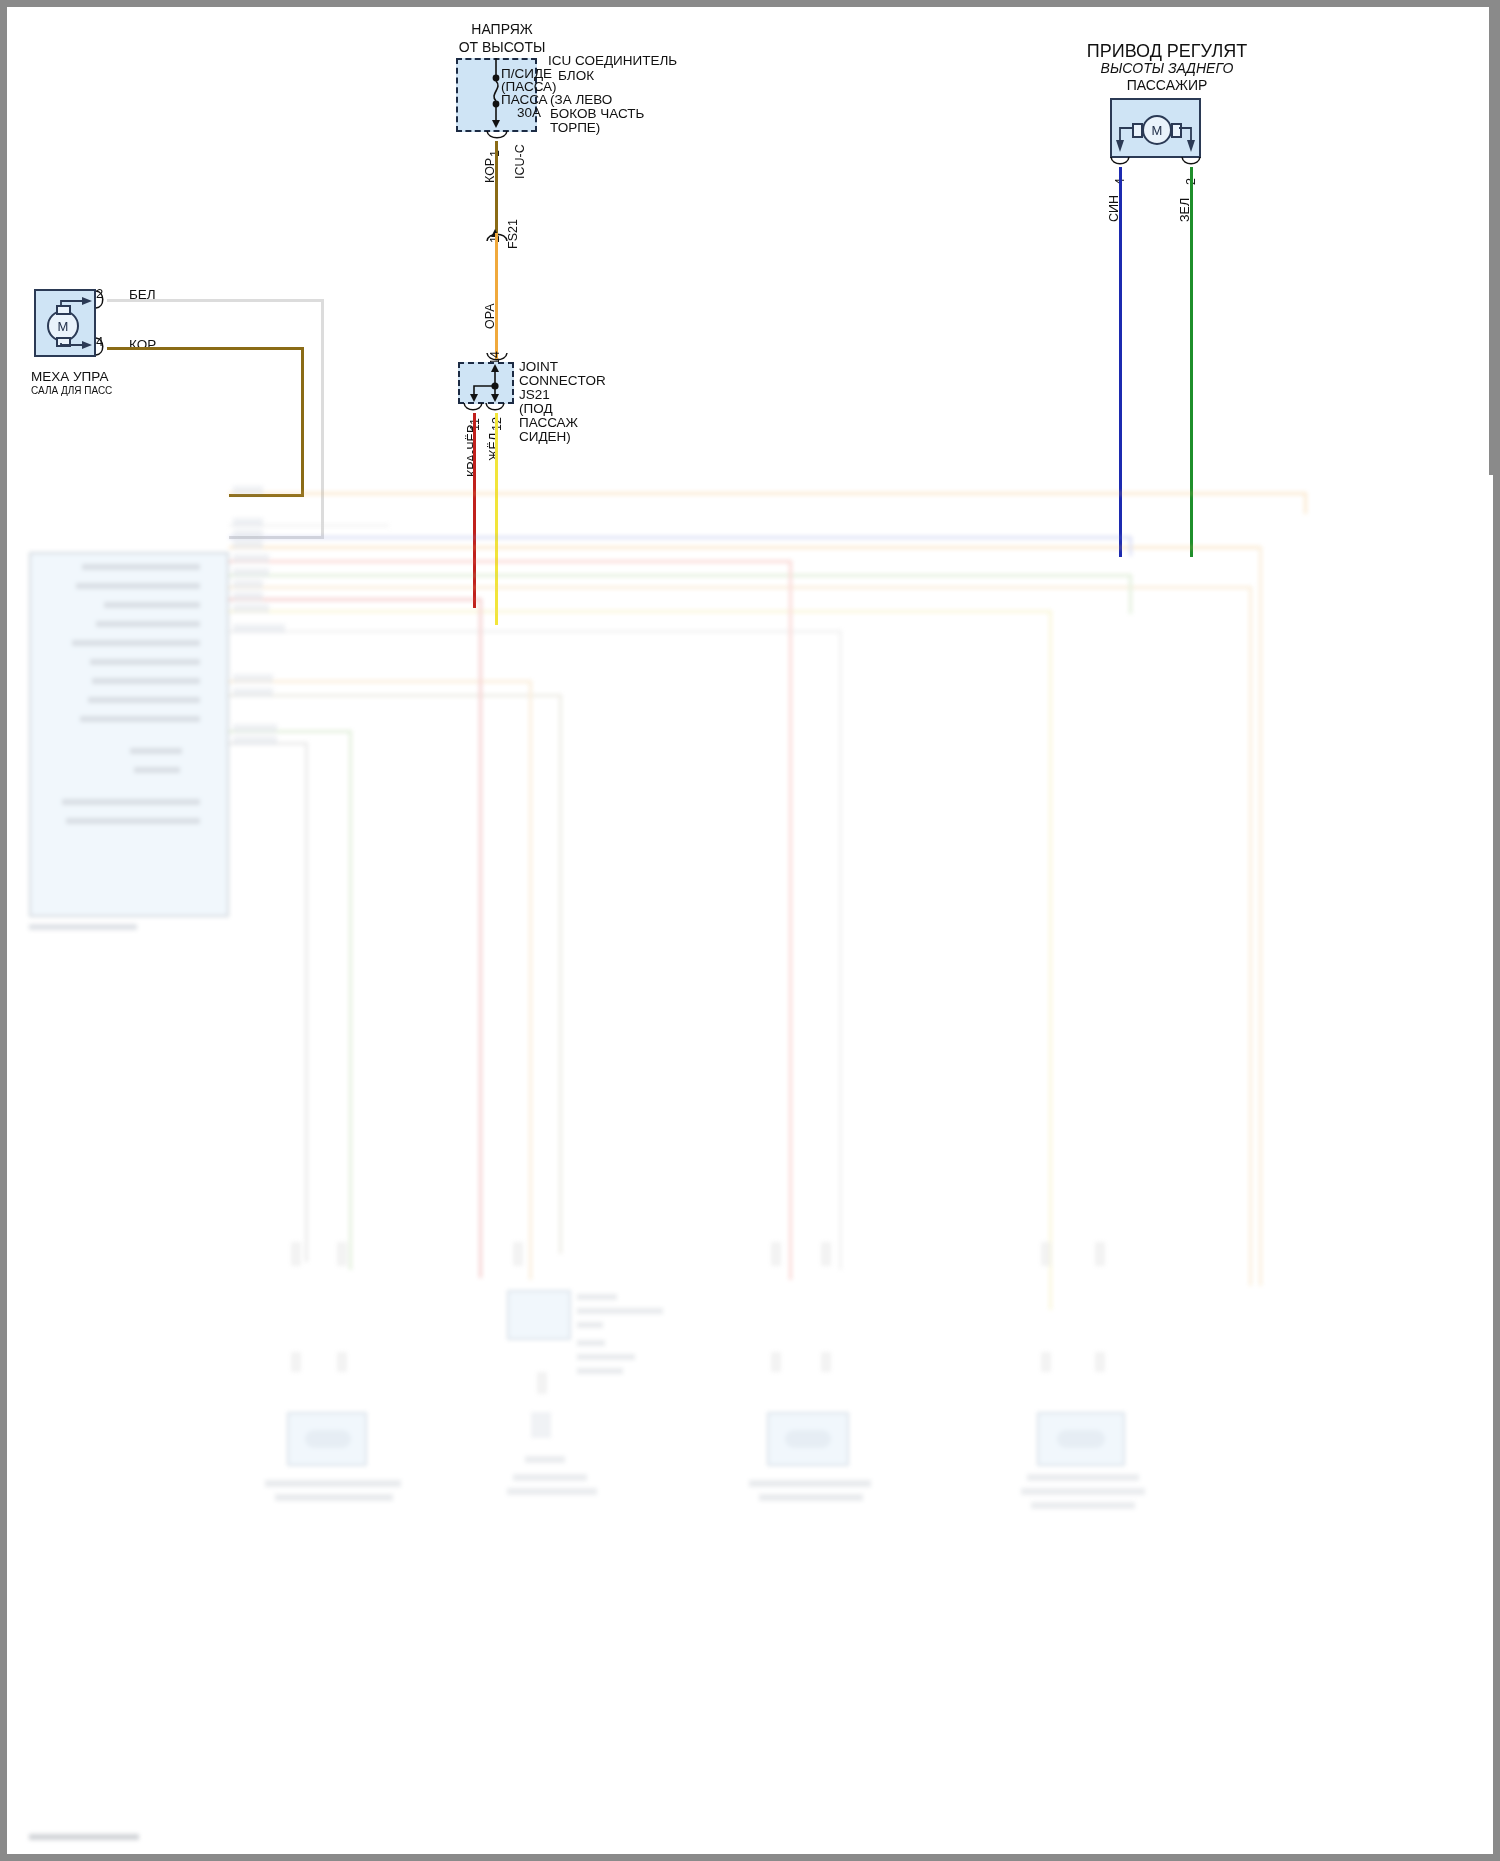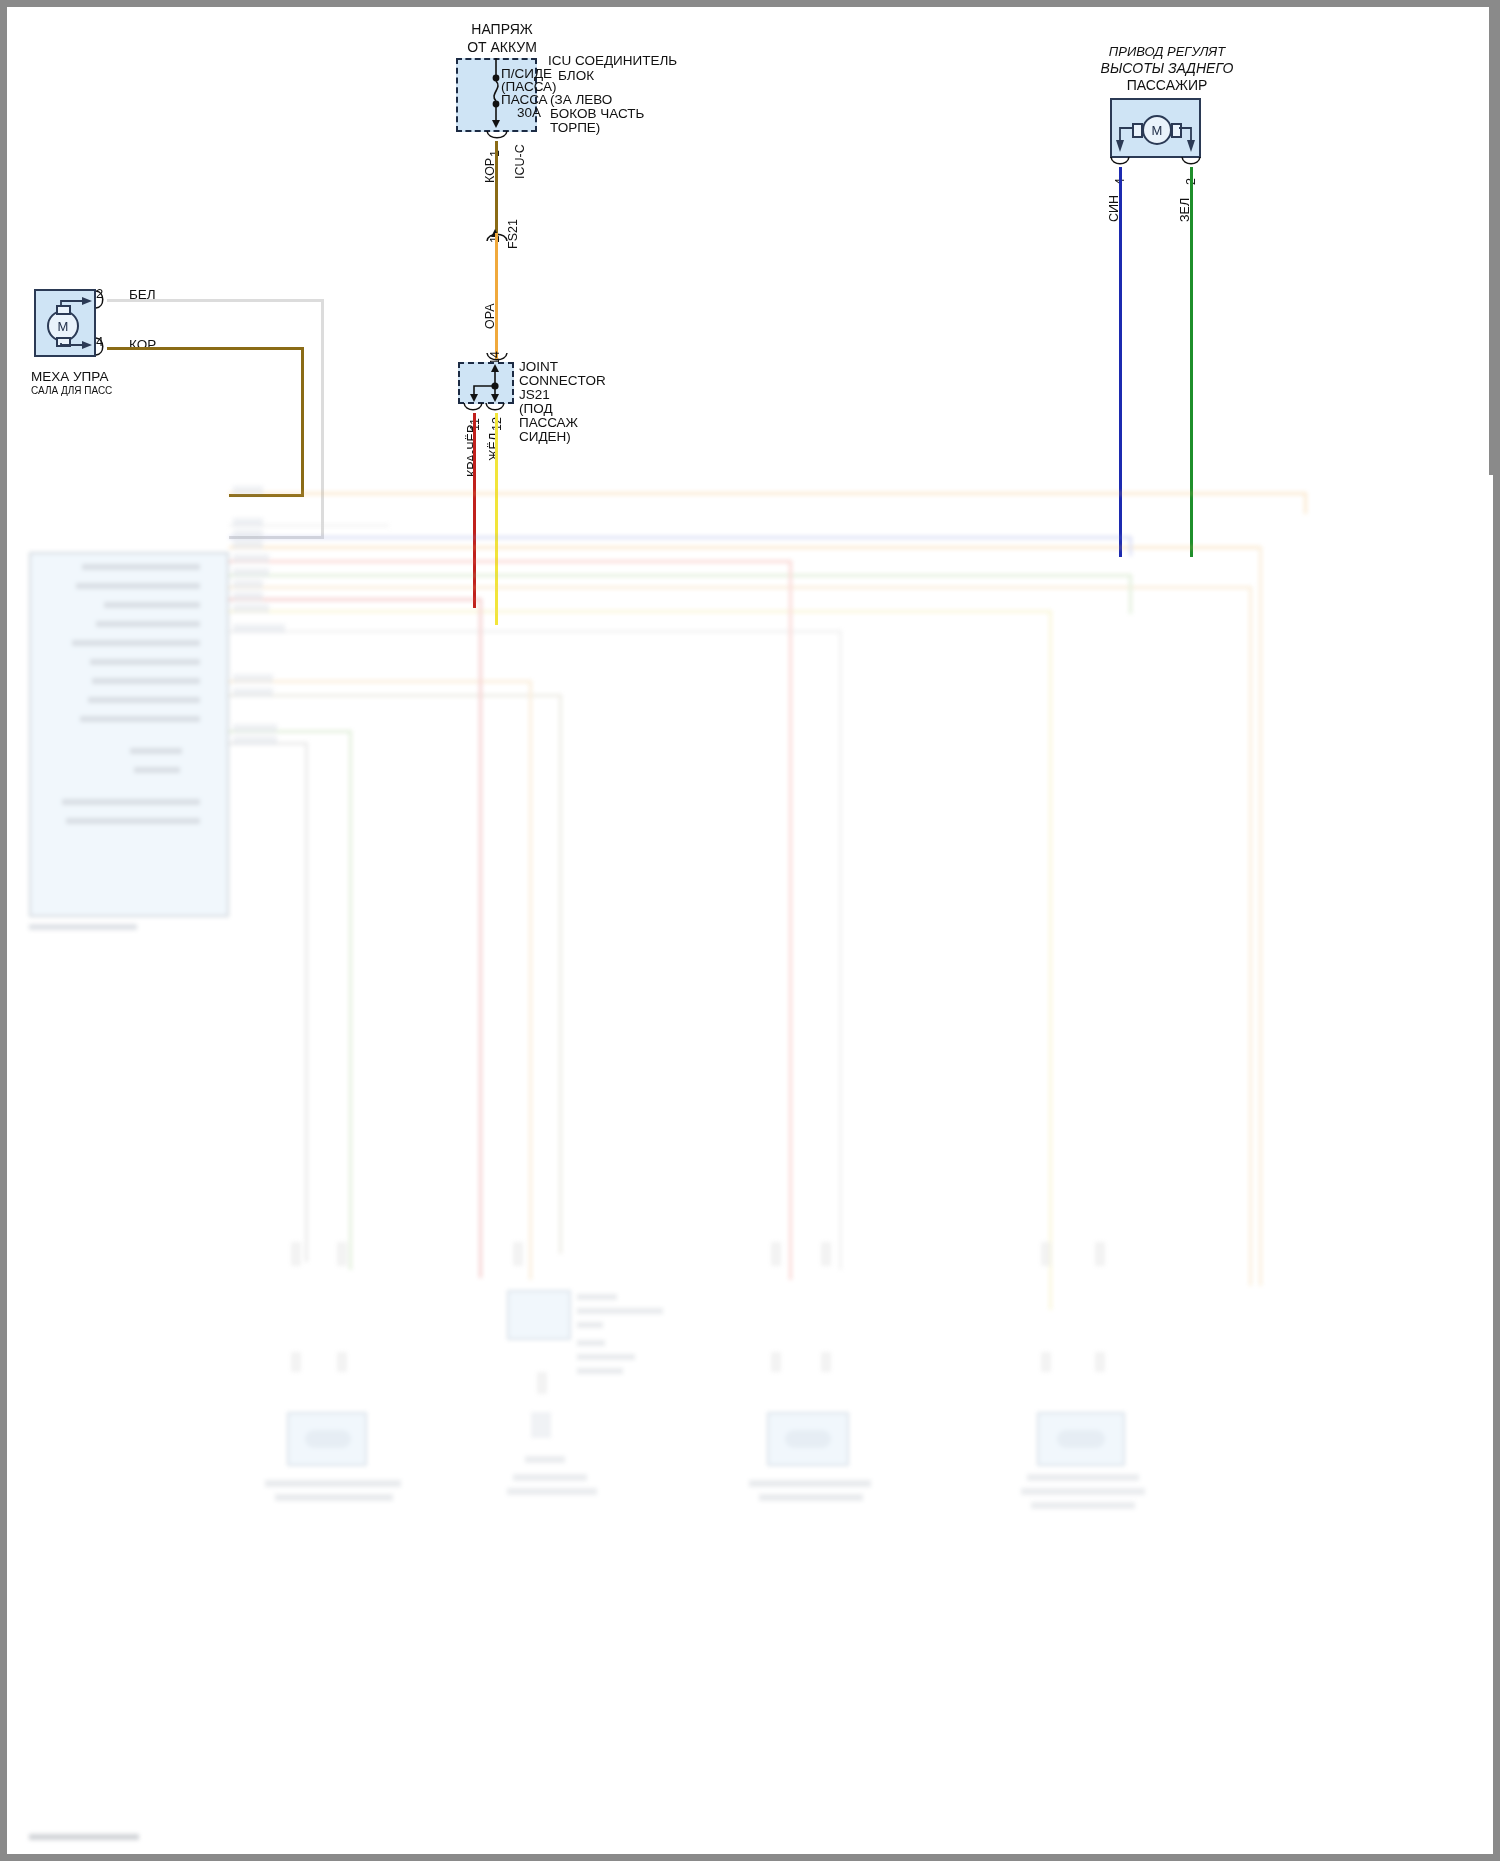--- a/index.html
+++ b/index.html
@@ -27,21 +27,21 @@
   svg{position:absolute;overflow:visible;}
 </style>
 </head>
 <body>
 
 <div id="page">
   <div id="frame"></div>
   <div id="inner">
 
     <div class="lbl c" style="left:440px;top:15px;width:110px;font-size:14px;">НАПРЯЖ</div>
-    <div class="lbl c" style="left:440px;top:33px;width:110px;font-size:14px;">ОТ АККУМ</div>
+    <div class="lbl c" style="left:440px;top:33px;width:110px;font-size:14px;">ОТ ВЫСОТЫ</div>
 
     <div class="box dashed" style="left:449px;top:51px;width:81px;height:74px;"></div>
 
     <svg style="left:449px;top:51px;" width="81" height="74">
       <line x1="40" y1="0" x2="40" y2="18" stroke="#111" stroke-width="1.6"></line>
       <circle cx="40" cy="20" r="3.4" fill="#111"></circle>
       <path d="M40 23 C 47 30, 33 36, 40 43" stroke="#111" stroke-width="1.6" fill="none"></path>
       <circle cx="40" cy="46" r="3.4" fill="#111"></circle>
       <line x1="40" y1="49" x2="40" y2="68" stroke="#111" stroke-width="1.6"></line>
       <path d="M36 62 L40 70 L44 62 Z" fill="#111"></path>
@@ -137,21 +137,21 @@
     <div class="lbl" style="left:24px;top:376px;font-size:10px;">САЛА ДЛЯ ПАСС</div>
 
     <div class="hw" style="left:100px;top:292px;width:216px;background:#dcdcdc;"></div>
     <div class="vw" style="left:314px;top:292px;height:240px;background:#dcdcdc;"></div>
     <div class="hw" style="left:222px;top:529px;width:94px;background:#dcdcdc;"></div>
 
     <div class="hw" style="left:100px;top:340px;width:196px;background:#8a6b16;"></div>
     <div class="vw" style="left:294px;top:340px;height:150px;background:#8a6b16;"></div>
     <div class="hw" style="left:222px;top:487px;width:74px;background:#8a6b16;"></div>
 
-    <div class="lbl c" style="left:1040px;top:37px;width:240px;font-size:13px;font-style:italic;">ПРИВОД РЕГУЛЯТ</div>
+    <div class="lbl c" style="left:1040px;top:37px;width:240px;font-size:18px;">ПРИВОД РЕГУЛЯТ</div>
     <div class="lbl c" style="left:1040px;top:54px;width:240px;font-size:14px;font-style:italic;">ВЫСОТЫ ЗАДНЕГО</div>
     <div class="lbl c" style="left:1040px;top:71px;width:240px;font-size:14px;">ПАССАЖИР</div>
 
     <div class="box" style="left:1103px;top:91px;width:91px;height:60px;"></div>
     <div class="motorC" style="left:1135px;top:108px;width:26px;height:26px;">M</div>
     <div class="mcap" style="left:1125px;top:116px;width:7px;height:11px;"></div>
     <div class="mcap" style="left:1164px;top:116px;width:7px;height:11px;"></div>
     <svg style="left:1103px;top:91px;" width="91" height="60">
       <polyline points="22,30 10,30 10,48" stroke="#2b3a55" stroke-width="1.8" fill="none"></polyline>
       <path d="M6 42 L10 54 L14 42 Z" fill="#2b3a55"></path>

